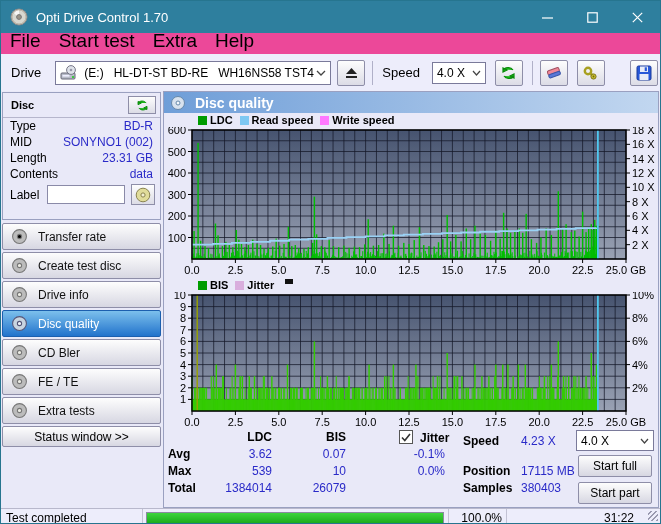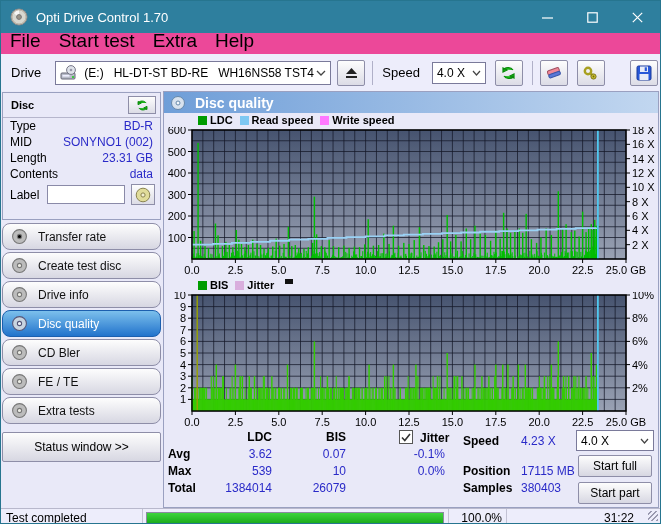--- a/index.html
+++ b/index.html
@@ -41,28 +41,28 @@
   .disc-panel { border: 1px solid #9aa0c0; background:#e9e9f8; height: 128px; margin-bottom: 3px; }
   .disc-panel .hdr { display:flex; align-items:center; height: 25px; border-bottom: 1px solid #b6b6cc; padding: 0 4px 0 8px; }
   .disc-panel .hdr .t { font-weight: 700; font-size: 11px; }
   .mini-btn { margin-left:auto; width: 28px; height: 18px; border:1px solid #8e8ea8; background:linear-gradient(#fdfdfd,#dcdce6); display:flex; align-items:center; justify-content:center; }
   .fld { display:flex; font-size: 12px; padding: 1px 7px; }
   .fld .v { margin-left:auto; color:#2a2ac8; }
   .label-row { display:flex; align-items:center; padding: 2px 5px 0 7px; font-size:12px; }
   .label-row input { width: 78px; height: 19px; border: 1px solid #8a8aa8; margin-left: 8px; font-size:12px; padding:0 3px; background:#fff; }
   .label-row .mini-btn { width: 26px; height: 21px; margin-left: 6px; }
   .nav-btn {
-    height: 27px; margin-bottom: 2px; border: 1px solid #8e8ea8; border-radius: 8px;
+    height: 27px; margin-bottom: 2px; border: 1px solid #8e8ea8; border-radius: 2px;
     background: linear-gradient(#fdfdfd,#d7d7e2); display: flex; align-items: center;
     font-size: 12px; color:#111; padding-left: 8px;
   }
   .nav-btn .ni { width: 17px; height: 17px; margin-right: 10px; }
   .nav-btn.active { background: linear-gradient(#7cc0ec,#2273cc); color:#fff; border-color:#1c5fae; }
   .statuswin-btn {
-    margin-top: 6px; height: 30px; border: 1px solid #8e8ea8; border-radius: 2px;
+    height: 21px; border: 1px solid #8e8ea8; border-radius: 2px;
     background: linear-gradient(#fdfdfd,#d7d7e2); font-size: 12px;
     display:flex; align-items:center; justify-content:center;
   }
   .content { width: 496px; margin-left: 1px; border: 1px solid #9aa0c0; background: #e9e9f8; position: relative; }
   .ct-header {
     height: 21px; background: linear-gradient(90deg,#6f9ed8,#c2d7f0);
     display:flex; align-items:center; color:#fff; font-weight:700; font-size:14px;
   }
   .ct-header .ni { width: 16px; height: 16px; margin: 0 9px 0 6px; }
   .legend { display:flex; align-items:center; height: 14px; margin-left: 34px; font-size: 11px; font-weight: 600; color:#000; }

